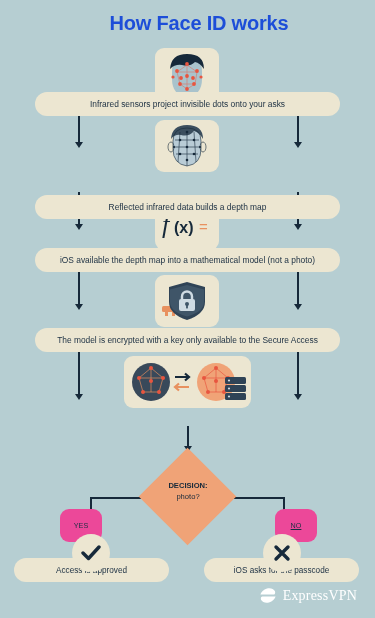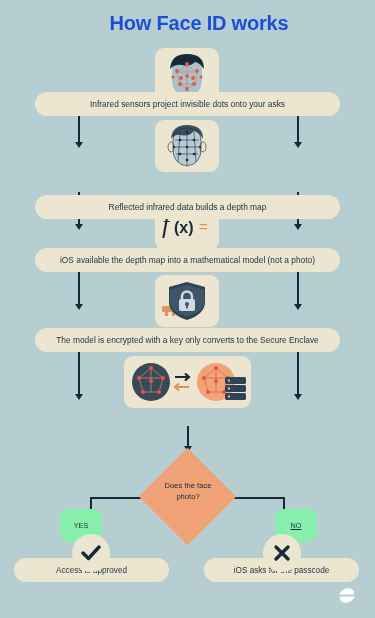--- a/index.html
+++ b/index.html
@@ -76,21 +76,21 @@
     color: #16293a;
     font-size: 7.6px;
     line-height: 11px;
     width: 120px;
   }
   .diamond-text .dec { font-weight: bold; font-size: 7.6px; }
 
   
   .badge {
     position: absolute;
-    background: #86efac;
+    background: #ec4899;
     border-radius: 9px;
     height: 33px; width: 42px;
     display: flex; align-items: center; justify-content: center;
     font-size: 7.2px;
     color: #1b2f42;
     z-index: 3;
   }
 
   
   .result-circle {
@@ -245,21 +245,21 @@
         <path d="M29 7 L46 11.5 L46 24 Q46 33.5 29 38.6 Q12 33.5 12 24 L12 11.5 Z" fill="#3f5568"></path>
         <g transform="translate(21,14)">
           <path d="M3 7 L3 4.5 A5 5 0 0 1 13 4.5 L13 7" fill="none" stroke="#cfdbe3" stroke-width="2.4"></path>
           <rect x="0" y="7" width="16" height="12" rx="2" fill="#cfdbe3"></rect>
           <circle cx="8" cy="12" r="2" fill="#3f5568"></circle>
           <rect x="7.1" y="12" width="1.8" height="4.4" fill="#3f5568"></rect>
         </g>
       </svg>
     </span>
   </div>
-  <div class="pill" style="top:328px;">The model is encrypted with a key only converts to the Secure Enclave</div>
+  <div class="pill" style="top:328px;">The model is encrypted with a key only available to the Secure Access</div>
 
   <div class="arrow" style="left:78px; top:352px; height:48px;">
     <div class="shaft" style="height:42px;"></div>
       <div class="head" style="top:42px;"></div>
   </div>
   <div class="arrow" style="left:297px; top:352px; height:48px;">
     <div class="shaft" style="height:42px;"></div>
       <div class="head" style="top:42px;"></div>
   </div>
 
@@ -310,21 +310,21 @@
     </span>
   </div>
 
   <div class="arrow" style="left:187px; top:426px; height:26px;">
     <div class="shaft" style="height:20px;"></div>
       <div class="head" style="top:20px;"></div>
   </div>
 
   <div class="diamond" style="left:153px; top:462px; width:69px; height:69px;"></div>
   <div class="diamond-text" style="left:128px; top:480px;">
-    <div>Does the face</div>
+    <div class="dec">DECISION:</div>
     <div>photo?</div>
   </div>
 
   <div class="elbow" style="left:90px; top:497px; width:80px; height:46px;">
     <div class="h" style="left:0; width:80px;"></div>
     <div class="v" style="left:0; top:0; height:36px;"></div>
     <div style="position:absolute; left:-3px; top:36px; width:0;height:0;
                 border-left:4px solid transparent;border-right:4px solid transparent;
                 border-top:6px solid #16293a;"></div>
   </div>
@@ -360,15 +360,16 @@
 
   <div class="logo">
     <span>
       <svg width="20" height="17" viewBox="0 0 20 17">
         <path d="M17 4.2 C15.4 1.6 12.2 0.6 9 1.6 C5.6 2.6 3 5.2 2.4 7.6 L15.6 7.6
                  C16.6 7.6 17.6 6.6 17 4.2 Z" fill="#ffffff"></path>
         <path d="M3 12.8 C4.6 15.4 7.8 16.4 11 15.4 C14.4 14.4 17 11.8 17.6 9.4 L4.4 9.4
                  C3.4 9.4 2.4 10.4 3 12.8 Z" fill="#ffffff"></path>
       </svg>
     </span>
+    <span class="logo-text">ExpressVPN</span>
   </div>
 
 </div>
 
 </body></html>

